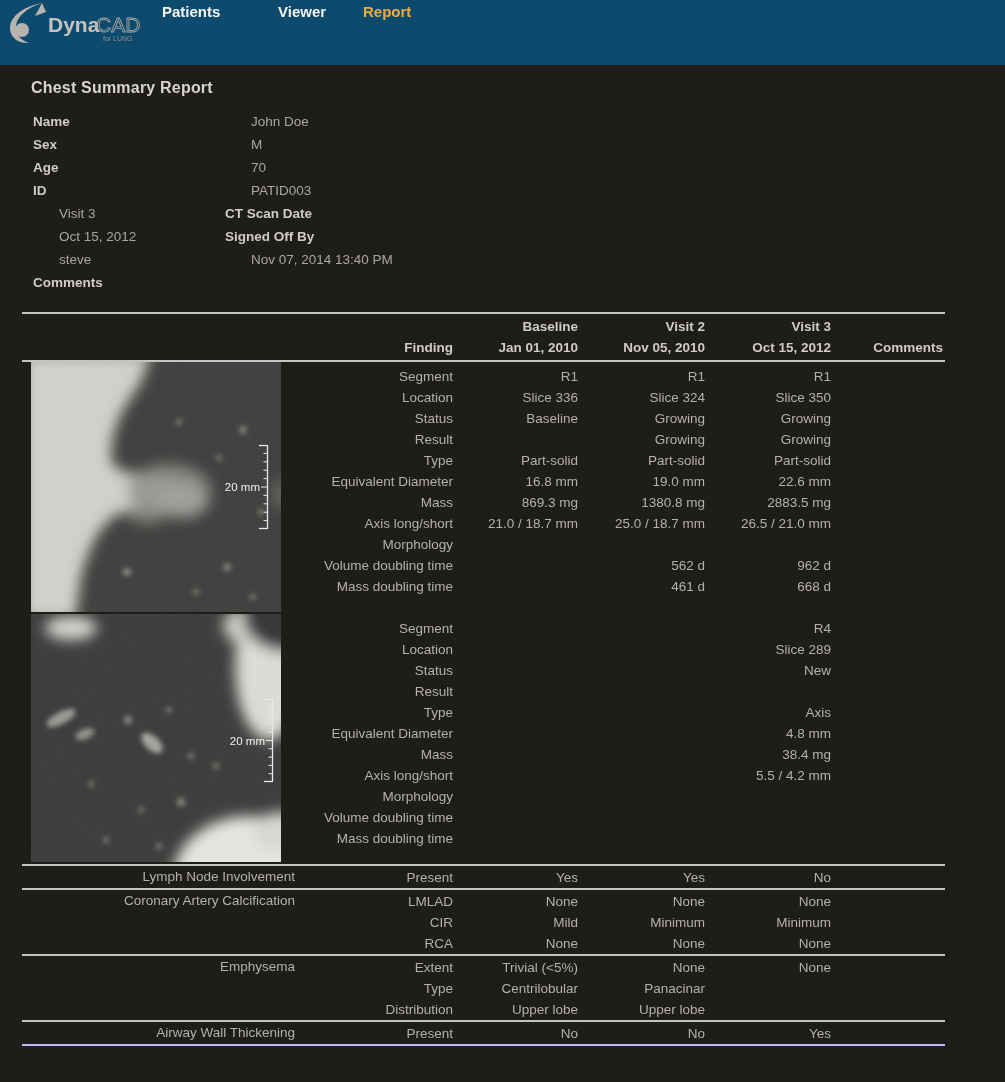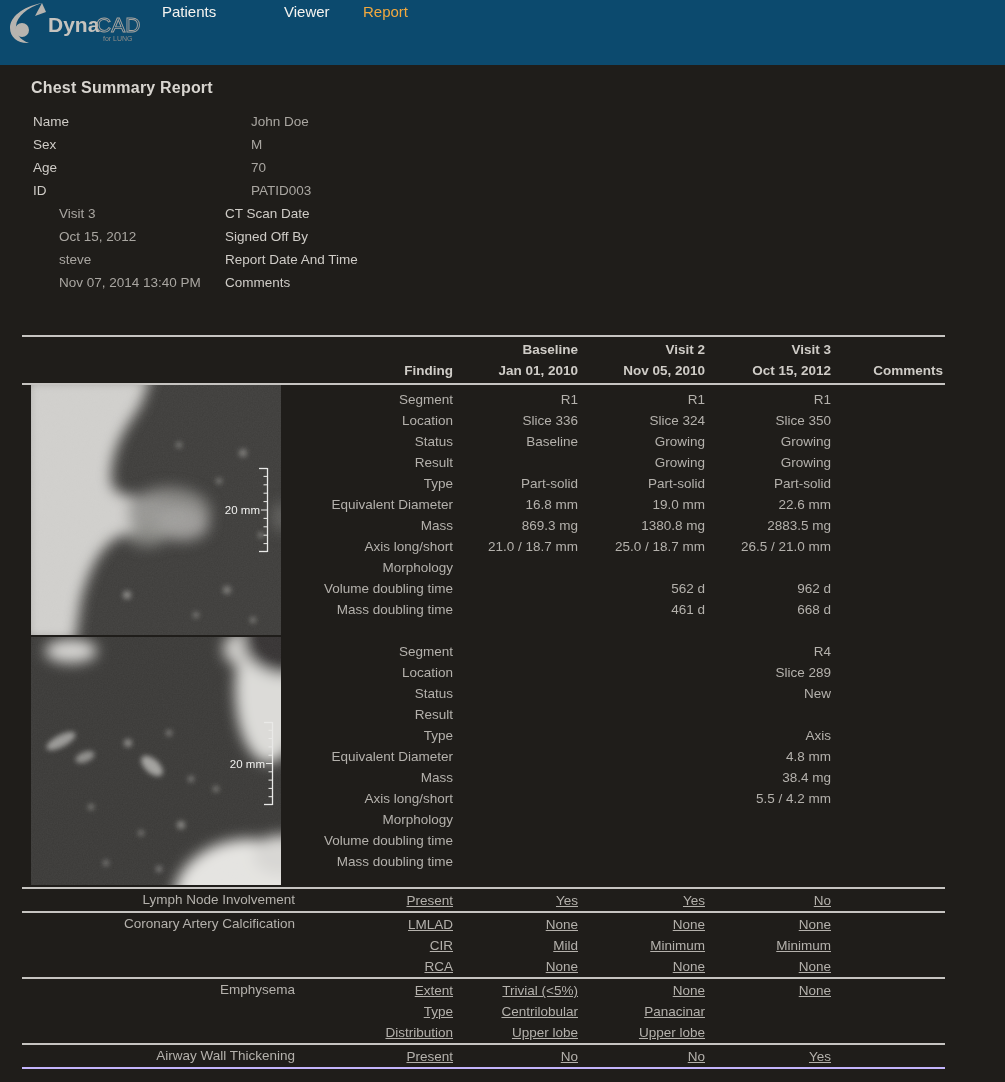--- a/index.html
+++ b/index.html
@@ -5,42 +5,42 @@
   html,body{margin:0;padding:0;}
   body{
     width:1005px;height:1082px;overflow:hidden;
     background:#1f1d1a;color:#b4b1ac;
     font-family:"Liberation Sans",sans-serif;font-size:13.5px;
     position:relative;
   }
   
   .navbar{height:65px;background:#0c4a6e;position:relative;}
   .logo{position:absolute;left:6px;top:1px;cursor:pointer;}
-  .nav-tab{position:absolute;top:3px;font-weight:normal;font-size:15px;color:#f6f4f0;cursor:pointer;}
+  .nav-tab{position:absolute;top:3px;font-weight:bold;font-size:15px;color:#f6f4f0;cursor:pointer;}
   .nav-tab.t0{left:162px;}
-  .nav-tab.t1{left:284px;}
+  .nav-tab.t1{left:278px;}
   .nav-tab.t2{left:363px;color:#f2a93f;}
   
   .page-title{margin:14px 0 0 31px;font-size:16px;font-weight:bold;color:#d8d5d0;letter-spacing:.2px;}
   .patient-grid{margin:13px 0 0 33px;display:grid;grid-template-columns:192px 420px;}
-  .patient-grid .plabel{height:23px;line-height:23px;font-weight:normal;color:#cfccc7;}
+  .patient-grid .plabel{height:23px;line-height:23px;font-weight:bold;color:#cfccc7;}
   .patient-grid .pvalue{height:23px;line-height:23px;color:#a9a6a1;margin-left:26px;}
   
   .ftable{margin:18px 4px 0 22px;width:923px;}
   .grid6{display:grid;grid-template-columns:275px 158px 125px 127px 126px 112px;}
   .grid5{display:grid;grid-template-columns:158px 125px 127px 126px 112px;}
   .cell{height:21px;line-height:21px;text-align:right;padding-right:2px;box-sizing:border-box;white-space:nowrap;overflow:hidden;}
   .thead{border-top:2px solid #c6c4c1;border-bottom:2px solid #c6c4c1;padding:2px 0 2px 0;}
   .thead .cell{font-weight:bold;color:#cfccc7;}
   .nodule{display:flex;}
   .img-col{width:275px;box-sizing:border-box;padding-left:9px;}
   .ct-img{display:block;}
   .rows-col{width:648px;padding-top:4px;}
   .sect{border-top:2px solid #c6c4c1;display:flex;}
-  .sect .rows-col{padding-top:1px;text-decoration:underline;}
+  .sect .rows-col{padding-top:1px;}
   .sect .cat-col{width:275px;box-sizing:border-box;text-align:right;padding-right:2px;height:16px;line-height:22px;color:#b4b1ac;white-space:nowrap;}
   .sect.last{border-bottom:2px solid #c4b5fd;}
   .n1{height:252px;}
   .n2{height:250px;}
 </style>
 </head>
 <body>
 
 <div class="navbar">
   <div class="logo">
@@ -69,21 +69,20 @@
   <div class="pvalue">M</div>
   <div class="plabel">Age</div>
   <div class="pvalue">70</div>
   <div class="plabel">ID</div>
   <div class="pvalue">PATID003</div>
   <div class="pvalue">Visit 3</div>
   <div class="plabel">CT Scan Date</div>
   <div class="pvalue">Oct 15, 2012</div>
   <div class="plabel">Signed Off By</div>
   <div class="pvalue">steve</div>
-  <div class="plabel">Report Date And Time</div>
   <div class="pvalue">Nov 07, 2014 13:40 PM</div>
   <div class="plabel">Comments</div>
   <div class="pvalue"></div>
 </div>
 
 <div class="ftable">
 
   <div class="thead">
     <div class="grid6">
       <div class="cell"></div>

